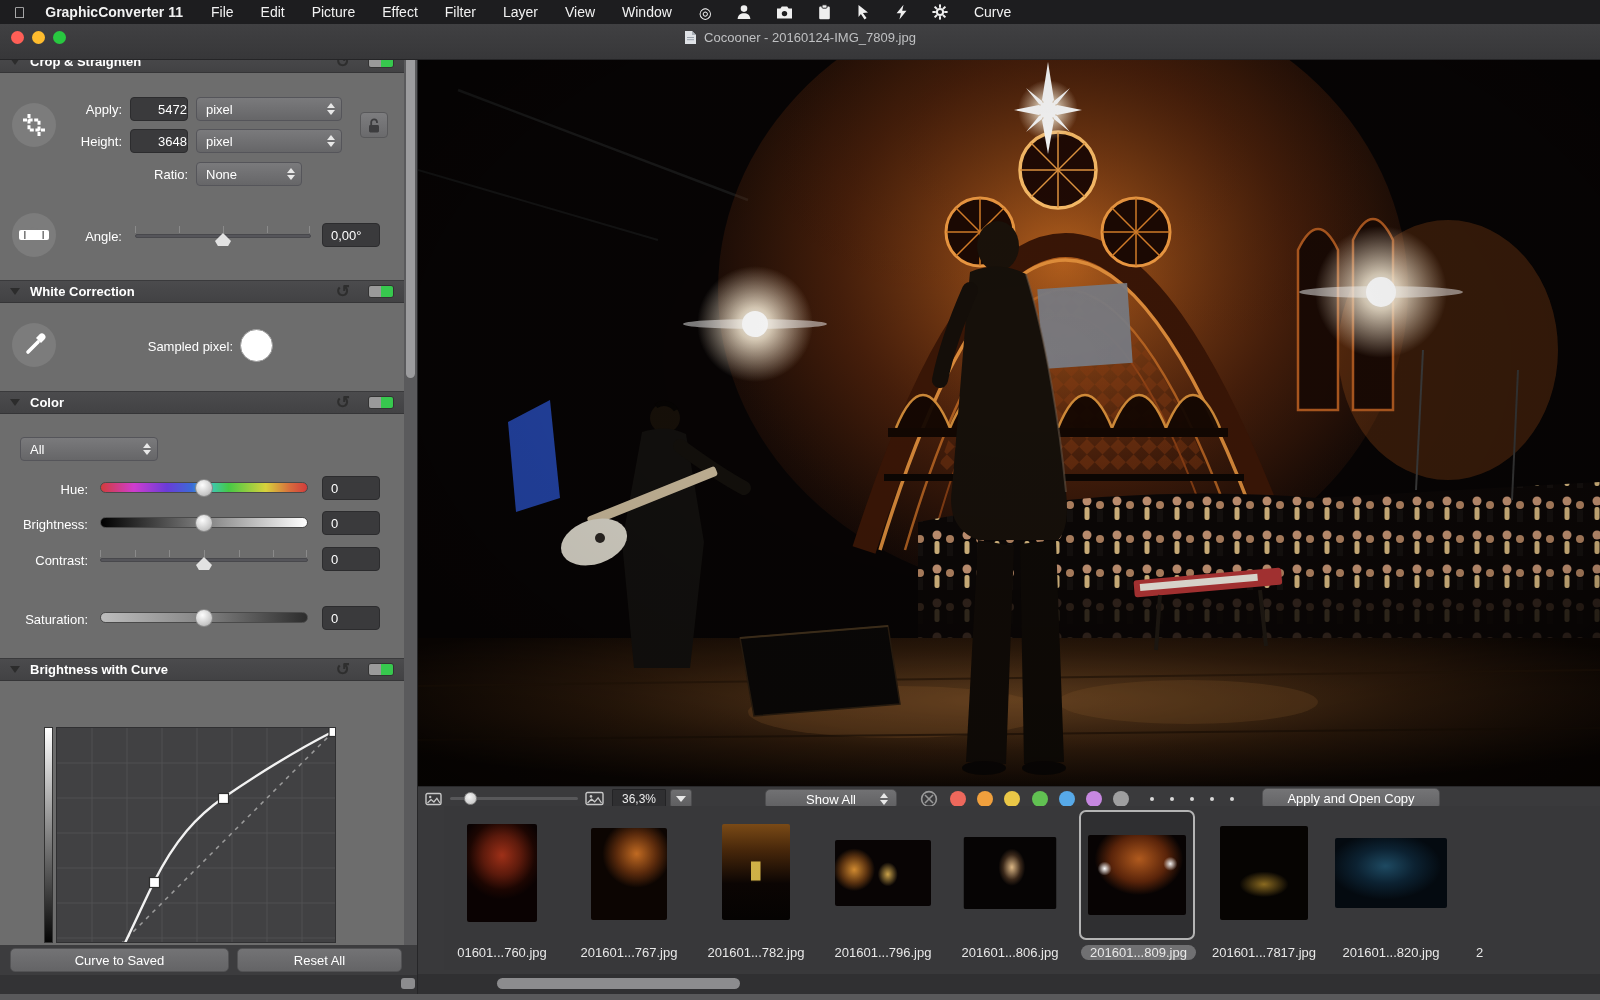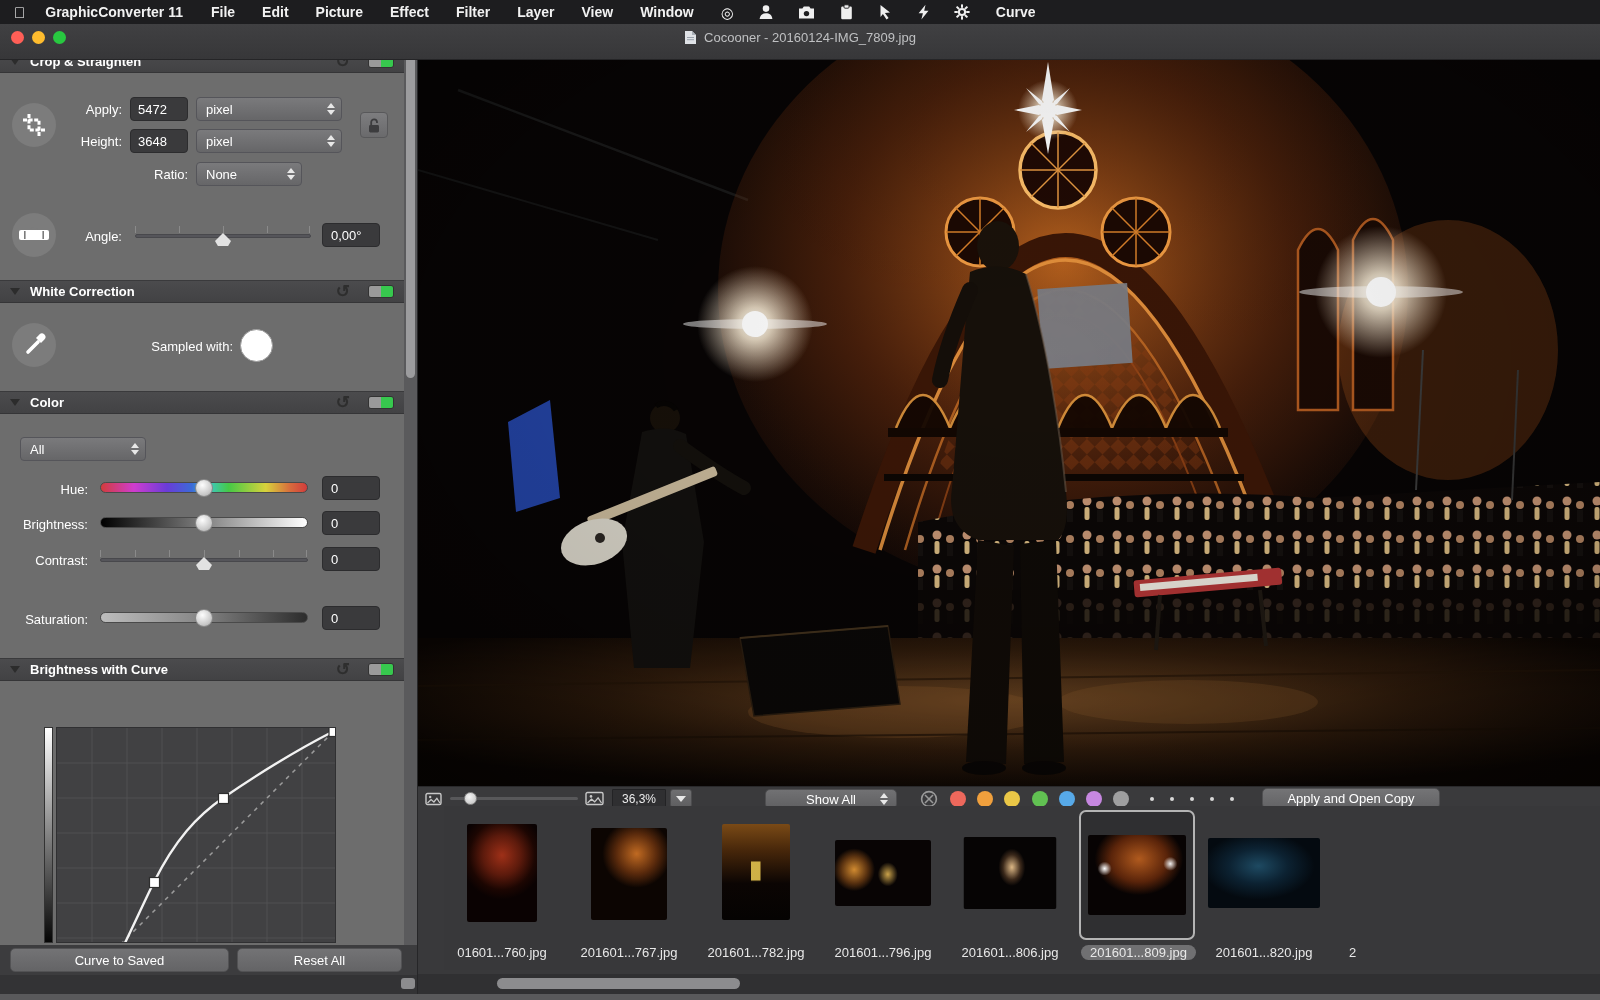--- a/index.html
+++ b/index.html
@@ -6,21 +6,21 @@
   html,body { width:1600px; height:1000px; overflow:hidden; background:#000;
     font-family:"Liberation Sans", sans-serif; }
   #screen { position:relative; width:1600px; height:1000px; background:#2e2e30; }
 
   
   .menubar { position:absolute; top:0; left:0; width:1600px; height:24px;
     background:#1d1d1f; display:flex; align-items:center; padding-left:14px;
     color:#f2f2f2; font-size:14px; z-index:50; }
   .mb-apple { font-size:15px; margin-right:20px; color:#fff; }
   .mb-app { font-weight:bold; margin-right:28px; }
-  .mb-item { margin-right:27px; white-space:nowrap;font-weight:bold; }
+  .mb-item { margin-right:27px; white-space:nowrap; }
   .mb-icons { display:flex; align-items:center; gap:24px; margin-right:26px; }
   .mb-icons svg { display:block; }
   .mb-glyph { font-size:15px; line-height:1; }
 
   
   .titlebar { position:absolute; top:24px; left:0; width:1600px; height:36px;
     background:linear-gradient(#404042,#373739); border-bottom:1px solid #252527; z-index:40; }
   .traffic { position:absolute; top:7px; left:11px; display:flex; gap:8px; }
   .tl { width:13px; height:13px; border-radius:50%; }
   .tl-red{ background:#ff5f57; } .tl-yellow{ background:#febc2e; } .tl-green{ background:#28c840; }
@@ -42,21 +42,21 @@
     border:1px solid #333; }
   .toggle .t-off { width:13px; background:#9a9a9a; }
   .toggle .t-on { width:13px; background:#37c84e; }
 
   .icon-circle { position:absolute; width:44px; height:44px; border-radius:50%;
     background:#7c7c7c; display:flex; align-items:center; justify-content:center; }
 
   .lbl { position:absolute; color:#fff; font-size:13px; text-align:right; }
   .dark-field { position:absolute; height:24px; background:#3a3a3c; border:1px solid #2c2c2e;
     border-radius:4px; color:#fff; font-size:13px; display:flex; align-items:center; }
-  .df-right { justify-content:flex-end; padding-right:20px; }
+  .df-right { justify-content:flex-end; padding-right:0; }
   .df-left { justify-content:flex-start; padding-left:8px; }
   .dropdown { position:absolute; height:24px; background:linear-gradient(#7a7a7c,#666668);
     border:1px solid #55555a; border-radius:4px; color:#fff; font-size:13px;
     display:flex; align-items:center; padding-left:9px; }
   .dd-step { position:absolute; right:3px; top:3px; bottom:3px; width:14px;
     display:flex; flex-direction:column; align-items:center; justify-content:center; gap:2px; }
   .dd-step i { width:0; height:0; border-left:4px solid transparent; border-right:4px solid transparent; }
   .dd-step .up { border-bottom:5px solid #e8e8e8; }
   .dd-step .dn { border-top:5px solid #e8e8e8; }
 
@@ -294,33 +294,33 @@
           <div class="t-off"></div>
           <div class="t-on"></div>
         </div>
     </div>
     <div class="icon-circle" style="left:12px; top:273px;">
       <svg width="28" height="28" viewBox="0 0 28 28">
           <line x1="8" y1="21" x2="18" y2="11" stroke="#fff" stroke-width="3.6" stroke-linecap="round"></line>
           <path d="M16 7l5 5 3.4-3.4a2.5 2.5 0 0 0-5-5z" fill="#fff"></path>
         </svg>
     </div>
-    <div class="lbl" style="top:289px; left:113px; width:120px;">Sampled with:</div>
+    <div class="lbl" style="top:289px; left:113px; width:120px;">Sampled pixel:</div>
     <div style="position: absolute; left: 240px; top: 279px; width: 33px; height: 33px; border-radius: 50%; border: 1px solid rgb(154, 154, 154); background: rgb(255, 255, 255);"></div>
 
     <div class="panel-header" style="top:341px;">
       <div class="disc"></div>
       <div class="ph-title">Color</div>
       <div class="reset-glyph">↺</div>
       <div class="toggle">
           <div class="t-off"></div>
           <div class="t-on"></div>
         </div>
     </div>
-    <div class="dropdown" style="left:20px; top:387px; width:126px;">
+    <div class="dropdown" style="left:20px; top:387px; width:138px;">
       <span>All</span>
       <span class="dd-step">
           <i class="up"></i>
           <i class="dn"></i>
         </span>
     </div>
 
     <div class="lbl" style="top:432px; left:6px; width:82px;">Hue:</div>
     <div class="slider" style="left:100px; top:428px; width:208px;">
       <div class="grad-track g-hue" style="left:0; right:0;"></div>
@@ -621,20 +621,24 @@
       <div class="cell">
         <div class="thumb th5" style="top:31px; width:93px; height:72px;"></div>
         <div class="name">201601...806.jpg</div>
       </div>
       <div class="cell">
         <div class="sel-frame"></div>
         <div class="thumb th6" style="top:29px; width:98px; height:80px;"></div>
         <div class="name"><span class="name-pill">201601...809.jpg</span></div>
       </div>
       <div class="cell">
+        <div class="thumb th7" style="top:20px; width:88px; height:94px;"></div>
+        <div class="name">201601...7817.jpg</div>
+      </div>
+      <div class="cell">
         <div class="thumb th8" style="top:32px; width:112px; height:70px;"></div>
         <div class="name">201601...820.jpg</div>
       </div>
       <div class="cell">
 
         <div class="name" style="text-align:left; padding-left:14px;">2</div>
       </div>
     </div>
 
     <div class="hscroll">

